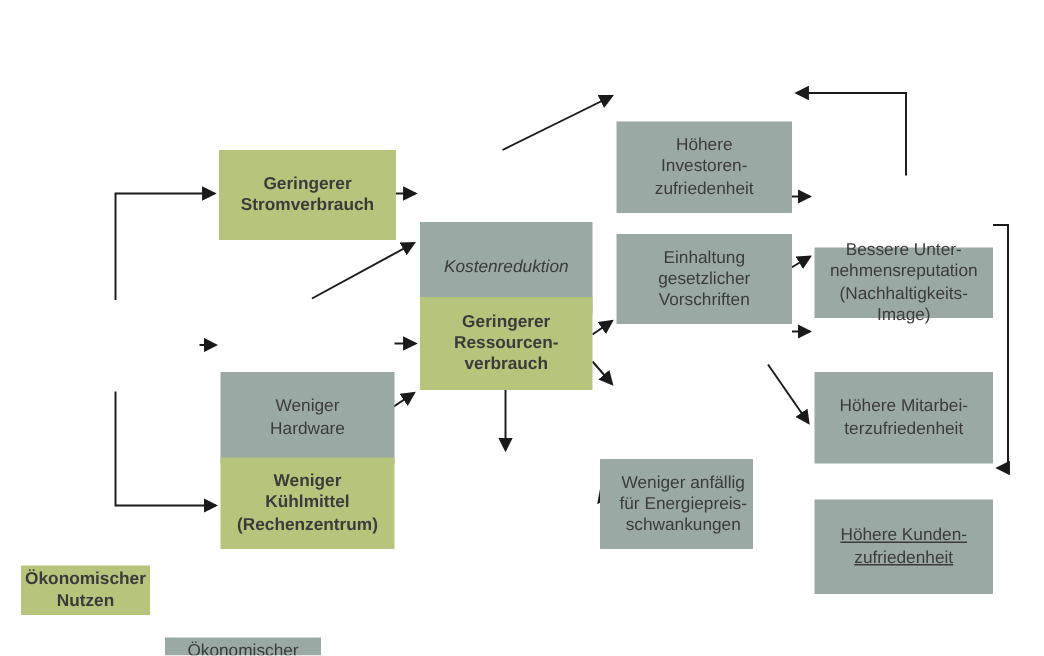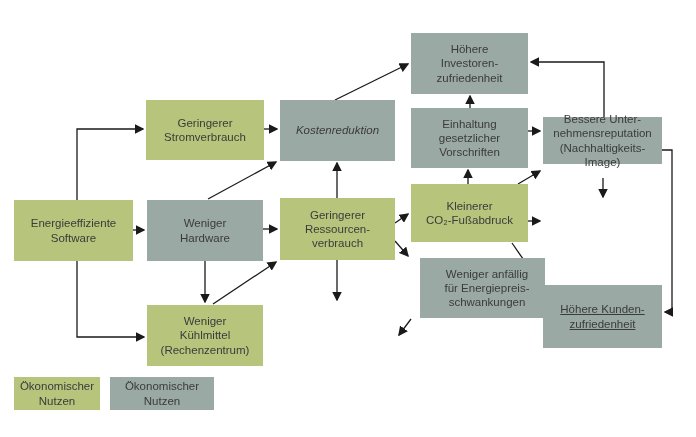--- a/index.html
+++ b/index.html
@@ -35,22 +35,22 @@
     align-items: center;
     justify-content: center;
     text-align: center;
     white-space: pre-line;
     color: var(--text, #3b3b3b);
     font-size: 11.5px;
     line-height: 1.22;
     box-sizing: border-box;
     padding: 2px 3px;
   }
-  .ecological { background: var(--eco, #b7c47c); }
-  .economic  { background: var(--eco2, #9aa9a4); }
+  .ecological { background: var(--eco, #b7c47c); font-weight: bold; }
+  .economic  { background: var(--eco2, #9aa9a4); margin-top: 48px; }
 </style>
 </head>
 <body>
 
 <div id="stage">
   <svg id="edges-layer" viewBox="0 0 696 437" xmlns="http://www.w3.org/2000/svg">
     <defs>
       <marker id="arrow" viewBox="0 0 10 10" refX="8.5" refY="5" markerWidth="7.5" markerHeight="7.5" orient="auto-start-reverse">
         <path d="M0,0 L10,5 L0,10 z" fill="#1a1a1a"></path>
       </marker>
@@ -72,47 +72,45 @@
       <polyline points="468,184 468,170" class="edge" marker-end="url(#arrow)"></polyline>
       <polyline points="528,131 540,131" class="edge" marker-end="url(#arrow)"></polyline>
       <polyline points="518,184 540,171" class="edge" marker-end="url(#arrow)"></polyline>
       <polyline points="528,221 540,221" class="edge" marker-end="url(#arrow)"></polyline>
       <polyline points="512,243 539,282" class="edge" marker-end="url(#arrow)"></polyline>
       <polyline points="604,117 604,62 531,62" class="edge" marker-end="url(#arrow)"></polyline>
       <polyline points="603,178 603,197" class="edge" marker-end="url(#arrow)"></polyline>
       <polyline points="662,150 672,150 672,312 665,312" class="edge" marker-end="url(#arrow)"></polyline>
       <polyline points="411,319 399,335" class="edge" marker-end="url(#arrow)"></polyline>
     </svg>
-<div class="node ecological" style="left: 14px; top: 200px; width: 119px; height: 61px;">Energieeffiziente
-Software</div>
     <div class="node ecological" style="left: 146px; top: 100px; width: 118px; height: 60px;">Geringerer
 Stromverbrauch</div>
     <div class="node economic" style="left: 147px; top: 200px; width: 116px; height: 61px;">Weniger
 Hardware</div>
     <div class="node ecological" style="left: 147px; top: 305px; width: 116px; height: 61px;">Weniger
 Kühlmittel
 (Rechenzentrum)</div>
     <div class="node economic" style="left: 280px; top: 100px; width: 115px; height: 61px; font-style: italic;">Kostenreduktion</div>
     <div class="node ecological" style="left: 280px; top: 198px; width: 115px; height: 62px;">Geringerer
 Ressourcen-
 verbrauch</div>
     <div class="node economic" style="left: 411px; top: 33px; width: 117px; height: 61px;">Höhere
 Investoren-
 zufriedenheit</div>
     <div class="node economic" style="left: 411px; top: 108px; width: 117px; height: 60px;">Einhaltung
 gesetzlicher
 Vorschriften</div>
-    <div class="node ecological" style="left: 411px; top: 184px; width: 117px; height: 58px;">Kleinerer
-CO₂-Fußabdruck</div>
-    <div class="node economic" style="left: 420px; top: 258px; width: 125px; height: 60px; padding-left: 12px;">Weniger anfällig
+    <div class="node economic" style="left: 400px; top: 258px; width: 102px; height: 60px; padding-left: 12px;">Weniger anfällig
 für Energiepreis-
 schwankungen</div>
     <div class="node economic" style="left: 543px; top: 117px; width: 119px; height: 47px;">Bessere Unter-
 nehmensreputation
 (Nachhaltigkeits-
 Image)</div>
+    <div class="node economic" style="left: 543px; top: 200px; width: 119px; height: 61px;">Höhere Mitarbei-
+terzufriedenheit</div>
     <div class="node economic" style="left: 543px; top: 285px; width: 119px; height: 63px; text-decoration: underline;">Höhere Kunden-
 zufriedenheit</div>
     <div class="legend-box ecological" style="left: 14px; top: 377px; width: 86px; height: 33px;">Ökonomischer
 Nutzen</div>
     <div class="legend-box economic" style="left: 110px; top: 377px; width: 104px; height: 33px;">Ökonomischer
 Nutzen</div>
   </div>
 
 </body></html>

